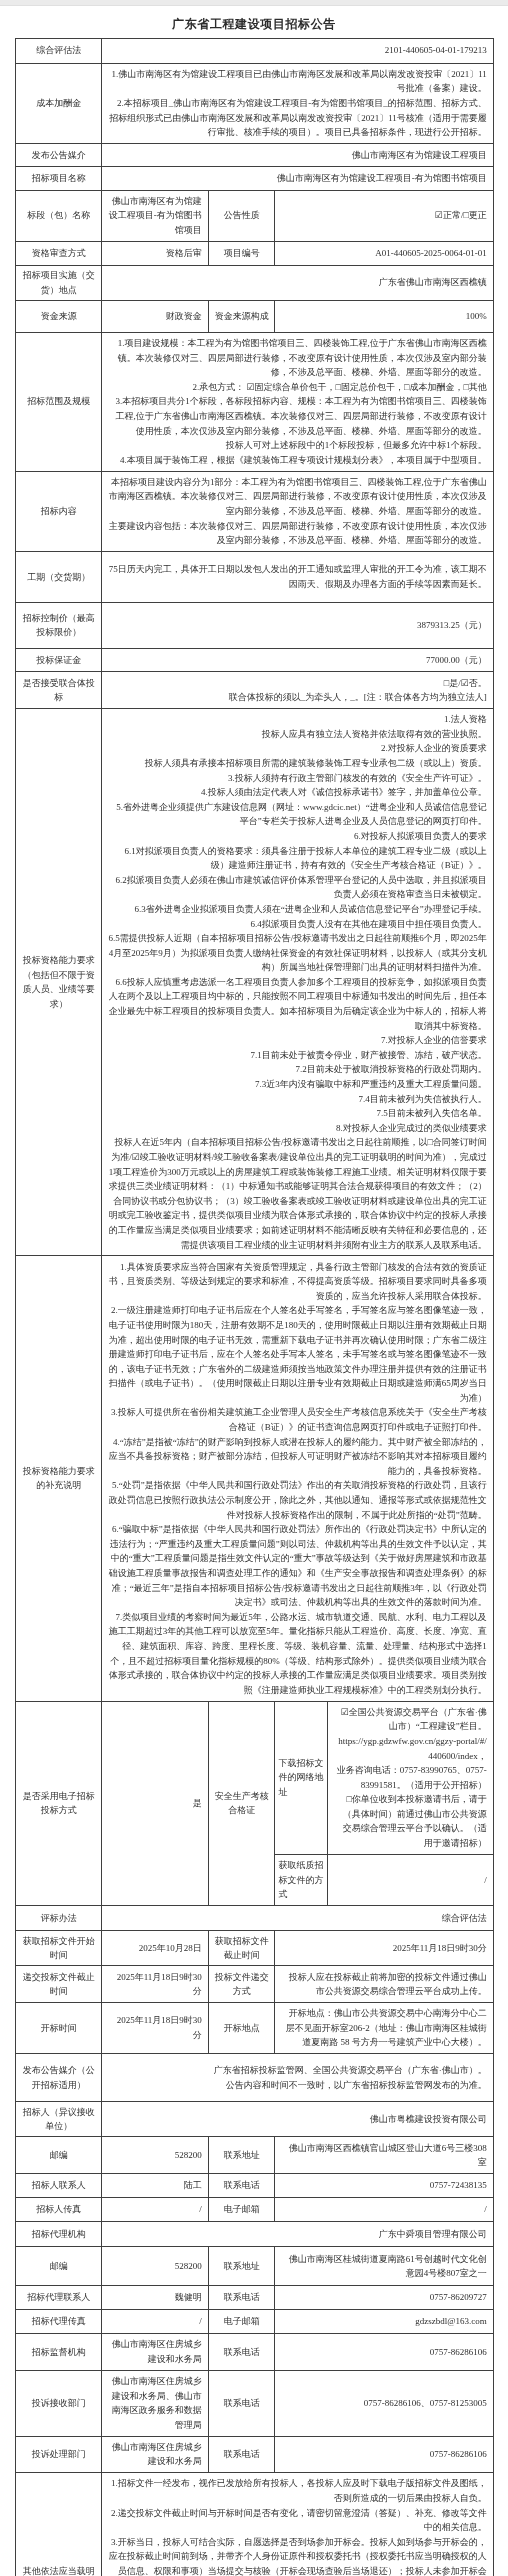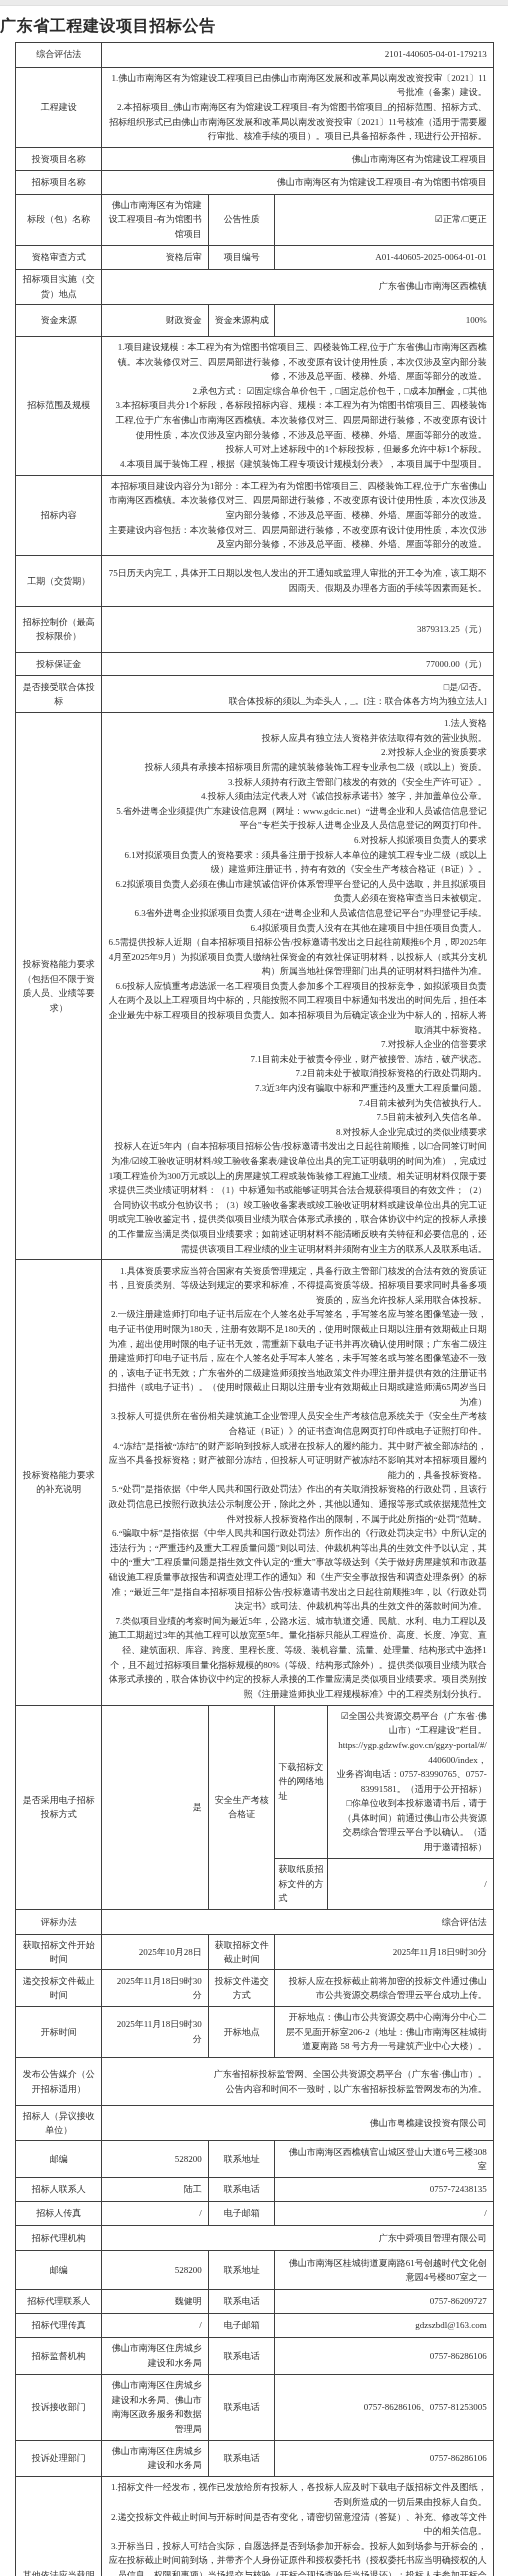--- a/index.html
+++ b/index.html
@@ -4,22 +4,22 @@
 <style>
   html,body{margin:0;padding:0;}
   body{
     width:508px;height:2576px;background:#ffffff;
     font-family:"Liberation Serif","DejaVu Serif",serif;
     color:#2e2e2e;overflow:hidden;
   }
   .top-strip{height:5.1px;background:#ebebeb;border-bottom:0.6px solid #e0e0e0;}
   .doc-title{
     font-family:"Liberation Sans","DejaVu Sans",sans-serif;
-    font-size:16px;font-weight:bold;color:#2b2b2b;
-    text-align:left;margin:9.5px 0 5.1px 0;letter-spacing:0.6px;
+    font-size:12px;font-weight:bold;color:#2b2b2b;
+    text-align:center;margin:9.5px 0 5.1px 0;letter-spacing:0.6px;
   }
   table.notice{
     border-collapse:collapse;table-layout:fixed;
     margin-left:15.2px;width:478px;
   }
   table.notice td{
     border:0.6px solid #3f3f3f;vertical-align:middle;
     font-size:9px;line-height:14.6px;color:#2e2e2e;
     word-break:break-all;overflow:hidden;
   }
@@ -51,27 +51,27 @@
       <col style="width:166px">
   </colgroup>
 
   <tbody>
       <tr style="height:25px">
     <td class="lab">综合评估法</td>
     <td class="val" colspan="4">2101-440605-04-01-179213</td>
   </tr>
 
   <tr style="height:75px">
-    <td class="lab">工程建设</td>
+    <td class="lab">成本加酬金</td>
     <td class="val" colspan="4">1.佛山市南海区有为馆建设工程项目已由佛山市南海区发展和改革局以南发改资投审〔2021〕11号批准（备案）建设。
 2.本招标项目_佛山市南海区有为馆建设工程项目-有为馆图书馆项目_的招标范围、招标方式、招标组织形式已由佛山市南海区发展和改革局以南发改资投审〔2021〕11号核准（适用于需要履行审批、核准手续的项目）。项目已具备招标条件，现进行公开招标。</td>
   </tr>
 
   <tr style="height:23px">
-    <td class="lab">投资项目名称</td>
+    <td class="lab">发布公告媒介</td>
     <td class="val" colspan="4">佛山市南海区有为馆建设工程项目</td>
   </tr>
 
   <tr style="height:23.5px">
     <td class="lab">招标项目名称</td>
     <td class="val" colspan="4">佛山市南海区有为馆建设工程项目-有为馆图书馆项目</td>
   </tr>
 
   <tr style="height:48px">
     <td class="lab">标段（包）名称</td>

